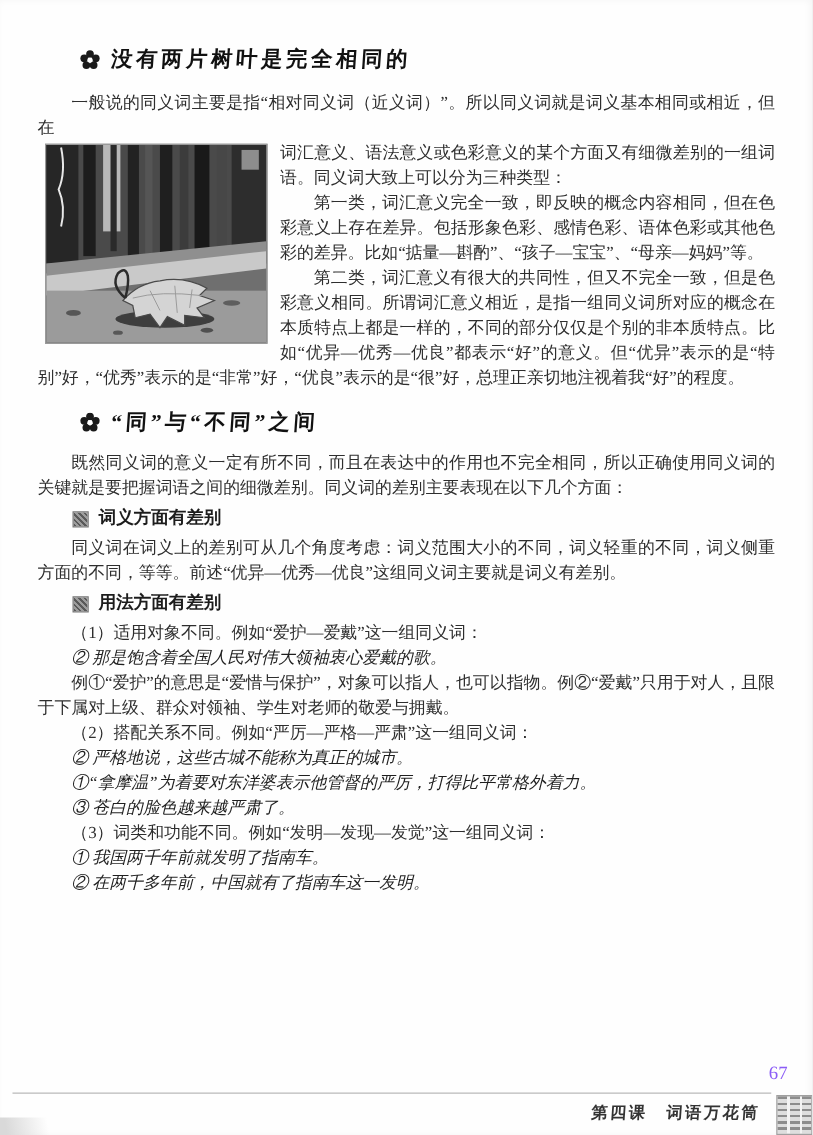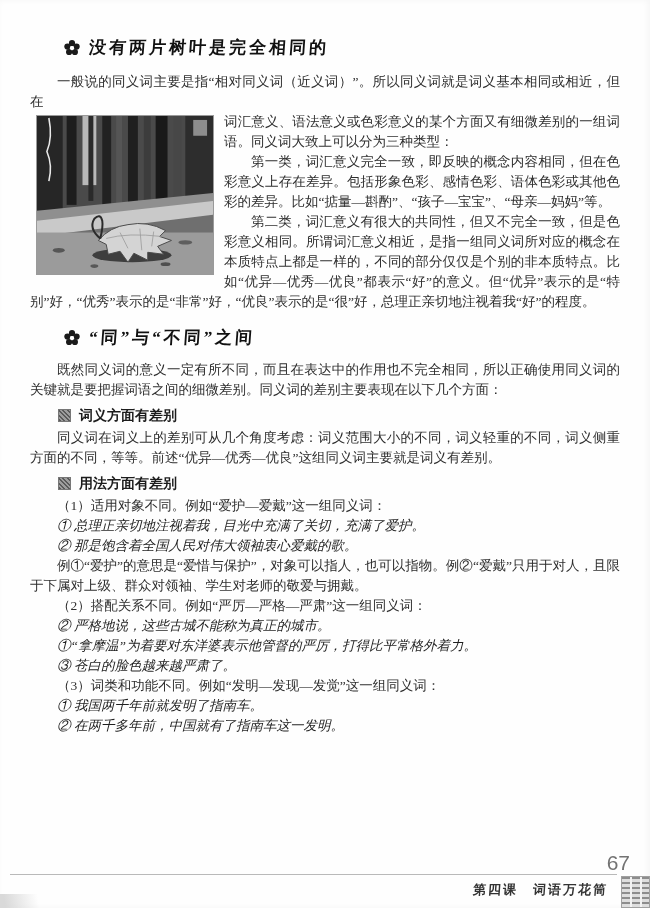--- a/index.html
+++ b/index.html
@@ -15,31 +15,31 @@
   .sec-title .t{transform:skewX(-4deg);}
   .flower{flex:0 0 auto;display:block;}
   p{margin:0;}
   .indent{text-indent:2em;}
   .photo{
     float:left;width:178px;height:160px;margin:3px 10px 4px 6px;
     border:1px solid #9a9a9a;box-sizing:border-box;background:#777;
   }
   .photo svg{display:block;width:100%;height:100%;}
   .subhead{display:flex;align-items:center;gap:8px;margin:5px 0 2px 28px;
-    font-family:Liberation Sans, sans-serif;font-weight:bold;
+    font-family:Liberation Mono, monospace;font-weight:bold;
     font-size:14px;color:#1c1c1c;line-height:21px;}
   .sq{flex:0 0 auto;width:11px;height:11px;
     background:repeating-linear-gradient(45deg,#5a5a5a 0 1.5px,#9d9d9d 1.5px 3.2px);
     border:1px solid #777;}
   .kai{font-style:italic;color:#1f1f1f;padding-left:2em;}
   .sec2-title{margin-top:16px;margin-bottom:12px;}
   .clearfix::after{content:"";display:block;clear:both;}
   .footer-rule{position:absolute;left:10px;right:33px;top:874px;height:1px;background:#b9b9b9;}
-  .page-num{position:absolute;top:851px;right:20px;font-size:21px;color:#737373;
-    font-family:Liberation Sans, sans-serif;}
+  .page-num{position:absolute;top:851px;right:20px;font-size:15px;color:#8b5cf6;
+    font-family:Liberation Serif, serif;}
   .footer-lesson{position:absolute;top:881px;right:42px;font-size:13px;color:#333;
     letter-spacing:2px;font-weight:bold;transform:skewX(-4deg);}
   .stamp{
     position:absolute;right:0;bottom:0;width:29px;height:32px;
     border:1px solid #a0a0a0;box-sizing:border-box;
     background:
       linear-gradient(90deg,transparent 0 8px,#f3f3f3 8px 10px,transparent 10px 18px,#f3f3f3 18px 20px,transparent 20px),
       repeating-linear-gradient(180deg,#8d8d8d 0 2px,#dedede 2px 5px);
   }
   .corner-shade{position:absolute;left:0;bottom:0;width:70px;height:14px;
@@ -130,21 +130,20 @@
       <span>词义方面有差别</span>
     </div>
     <p class="indent">同义词在词义上的差别可从几个角度考虑：词义范围大小的不同，词义轻重的不同，词义侧重方面的不同，等等。前述“优异—优秀—优良”这组同义词主要就是词义有差别。</p>
 
     <div class="subhead">
       <span class="sq"></span>
       <span>用法方面有差别</span>
     </div>
 
     <p class="indent">（1）适用对象不同。例如“爱护—爱戴”这一组同义词：</p>
-    <p class="kai">① 总理正亲切地注视着我，目光中充满了关切，充满了爱护。</p>
     <p class="kai">② 那是饱含着全国人民对伟大领袖衷心爱戴的歌。</p>
     <p class="indent">例①“爱护”的意思是“爱惜与保护”，对象可以指人，也可以指物。例②“爱戴”只用于对人，且限于下属对上级、群众对领袖、学生对老师的敬爱与拥戴。</p>
 
     <p class="indent">（2）搭配关系不同。例如“严厉—严格—严肃”这一组同义词：</p>
     <p class="kai">② 严格地说，这些古城不能称为真正的城市。</p>
     <p class="kai">①“拿摩温”为着要对东洋婆表示他管督的严厉，打得比平常格外着力。</p>
     <p class="kai">③ 苍白的脸色越来越严肃了。</p>
 
     <p class="indent">（3）词类和功能不同。例如“发明—发现—发觉”这一组同义词：</p>
     <p class="kai">① 我国两千年前就发明了指南车。</p>

